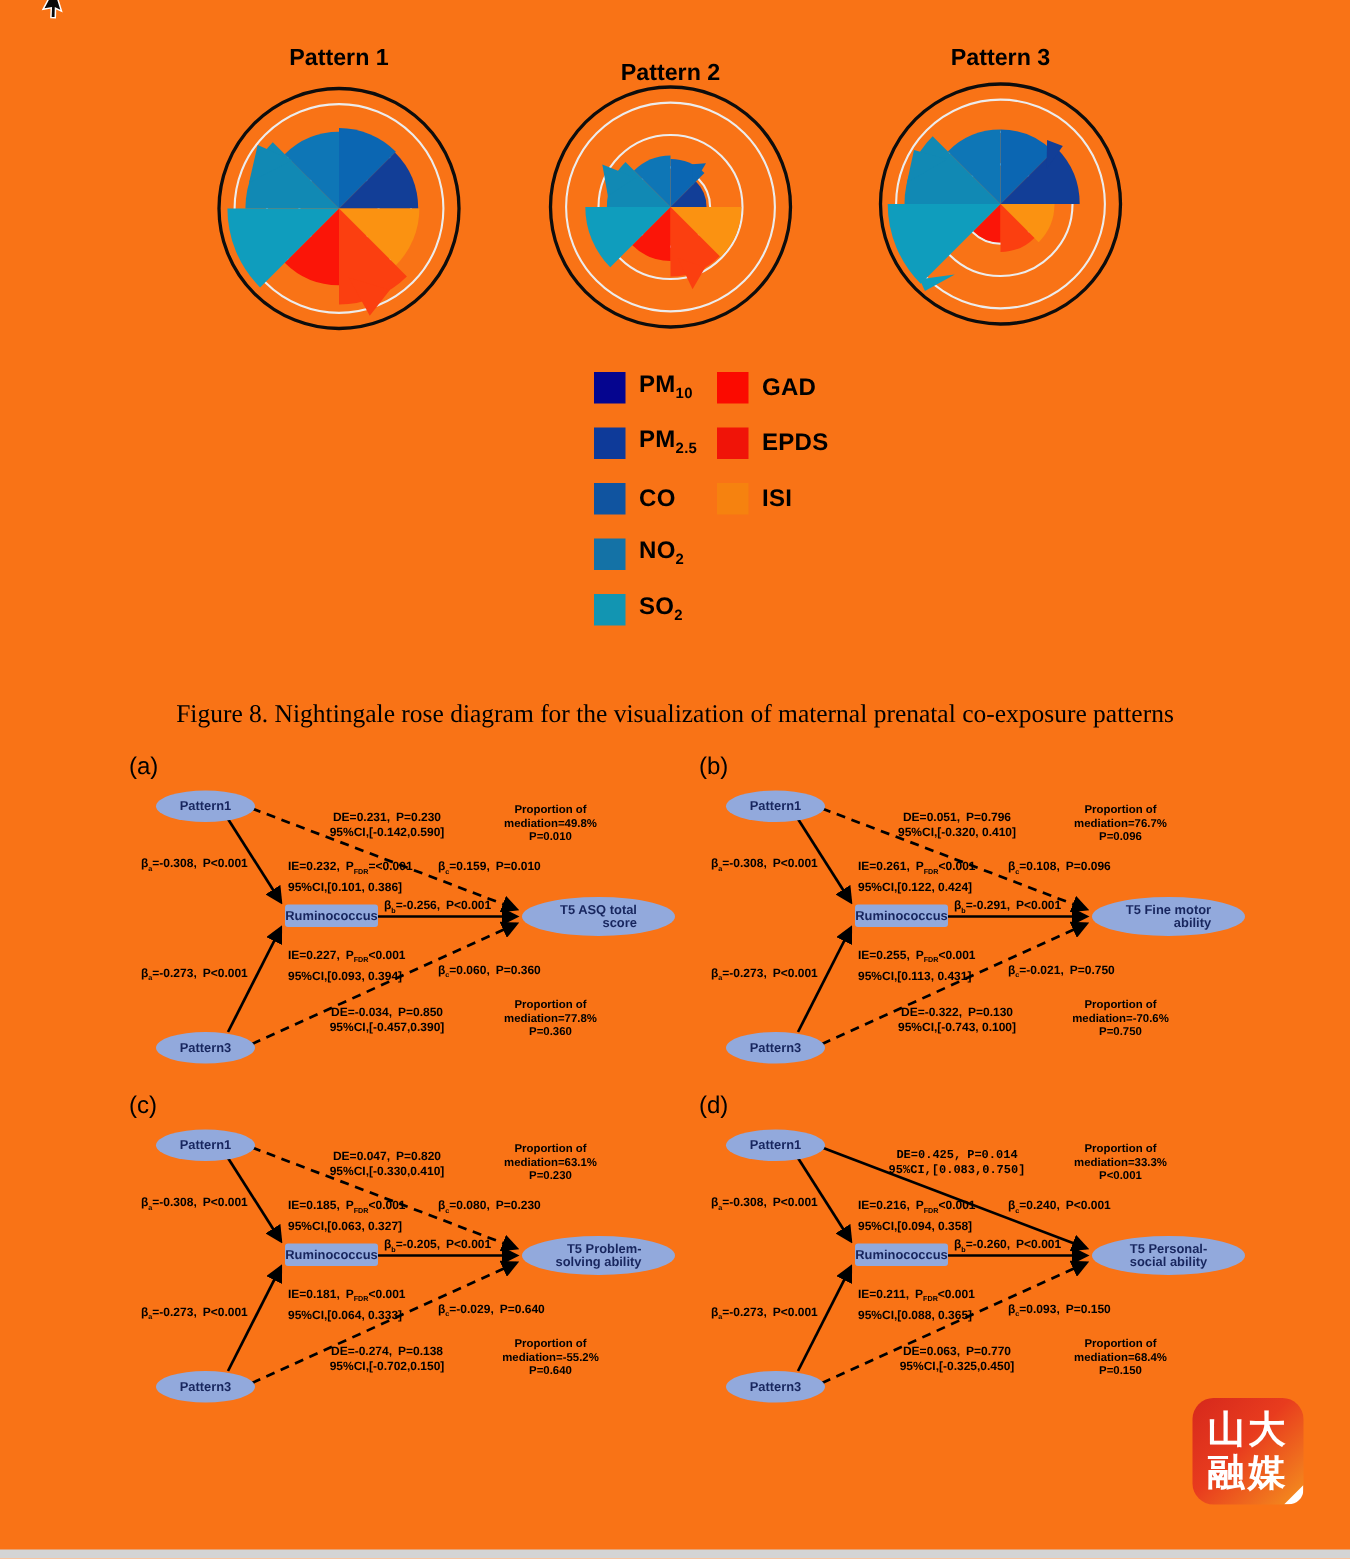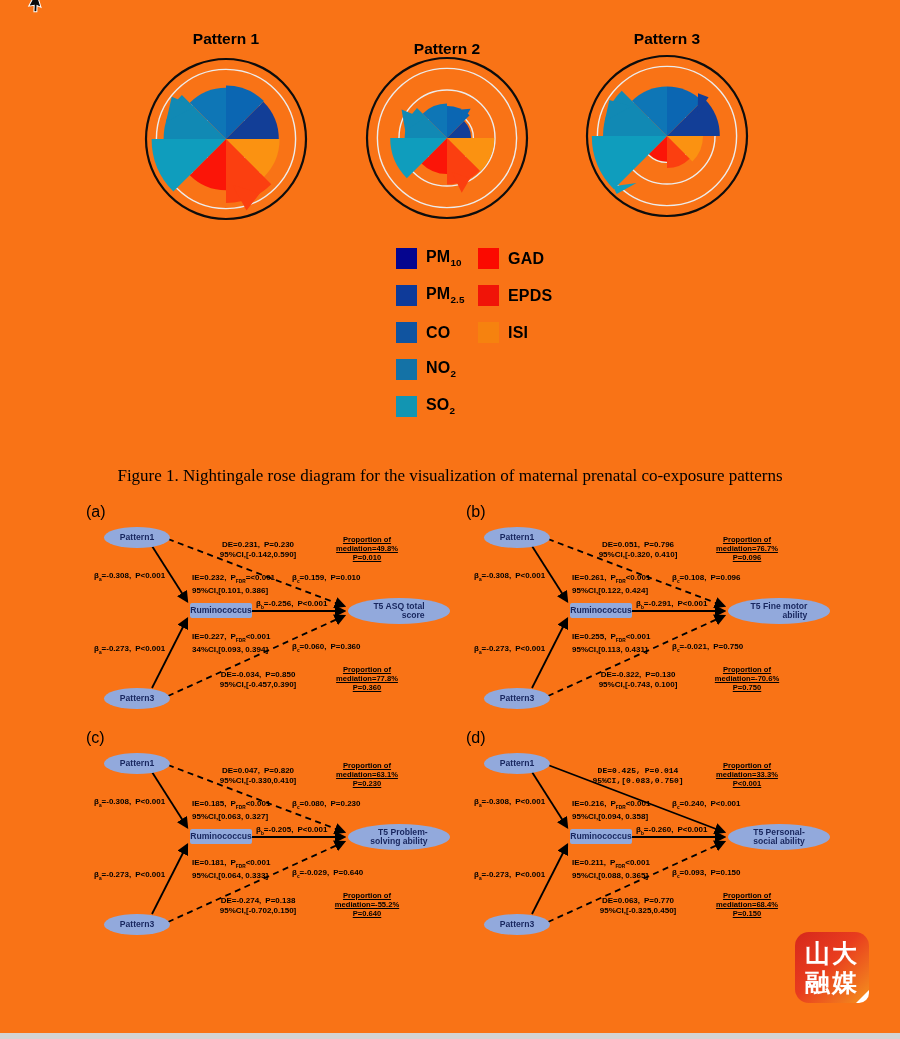--- a/index.html
+++ b/index.html
@@ -22,21 +22,21 @@
   
   .panel{position:absolute;width:380px;height:222px;}
   .panel svg{position:absolute;left:0;top:0;}
   .panel-letter{position:absolute;left:8px;top:3px;font-size:16px;font-weight:400;color:#000;}
   .node{position:absolute;background:#92a9dc;display:flex;align-items:center;justify-content:center;
         text-align:right;font-weight:700;color:#18265e;font-size:8.6px;line-height:9.5px;}
   .ellipse{border-radius:50%;}
   .rectn{border-radius:2px;}
   .t{position:absolute;font-weight:700;color:#000;font-size:8px;line-height:9.6px;white-space:nowrap;}
   .tc{text-align:center;white-space:normal;}
-  .prop{font-size:7.6px;line-height:8.8px;text-decoration:underline;}
+  .prop{font-size:7.6px;line-height:8.8px;}
   .t sub{font-size:.6em;}
   
   .logo{position:absolute;left:795px;top:932px;width:74px;height:71px;border-radius:14px;
         background:linear-gradient(135deg,#d6281c 0%,#e83c1e 45%,#f5921e 100%);
         display:flex;flex-direction:column;align-items:center;justify-content:center;
         color:#fff;font-weight:700;font-size:25px;line-height:29px;letter-spacing:2px;}
   .logo::after{content:"";position:absolute;right:0;bottom:0;width:0;height:0;
         border-left:13px solid transparent;border-bottom:13px solid #ffffff;
         border-bottom-right-radius:10px;}
   .bottom-bar{position:absolute;left:0;top:1033px;width:900px;height:6px;background:#d4d4d4;}
@@ -141,21 +141,21 @@
           <span class="legend-swatch" style="background: rgb(240, 20, 8);"></span>
           <span class="legend-label">EPDS</span>
         </div>
         <div class="legend-item">
           <span class="legend-swatch" style="background: rgb(246, 130, 15);"></span>
           <span class="legend-label">ISI</span>
         </div>
       </div>
     </div>
 
-  <p class="caption1">Figure 1. Nightingale rose diagram for the visualization of maternal prenatal co-exposure patterns</p>
+  <p class="caption1">Figure 8. Nightingale rose diagram for the visualization of maternal prenatal co-exposure patterns</p>
 
   <div id="panels">
       <div class="panel" style="left: 78px; top: 500px;">
         <svg width="380" height="222">
           <defs>
             <marker id="ah0" viewBox="0 0 10 10" refX="8" refY="5" markerWidth="6.5" markerHeight="6.5" orient="auto-start-reverse">
               <path d="M0,0 L10,5 L0,10 z" fill="#000"></path>
             </marker>
           </defs>
           <line x1="74" y1="46" x2="109" y2="101" stroke="#000" stroke-width="1.8" marker-end="url(#ah0)"></line>
@@ -194,21 +194,21 @@
           <div>95%CI,[0.101, 0.386]</div>
         </div>
         <div class="t" style="left: 214px; top: 73px;">
           <div>β<sub>c</sub>=0.159, P=0.010</div>
         </div>
         <div class="t" style="left: 178px; top: 99px;">
           <div>β<sub>b</sub>=-0.256, P&lt;0.001</div>
         </div>
         <div class="t" style="left: 114px; top: 132px;">
           <div>IE=0.227, P<sub>FDR</sub>&lt;0.001</div>
-          <div>34%CI,[0.093, 0.394]</div>
+          <div>95%CI,[0.093, 0.394]</div>
         </div>
         <div class="t" style="left: 214px; top: 142px;">
           <div>β<sub>c</sub>=0.060, P=0.360</div>
         </div>
         <div class="t" style="left: 16px; top: 144px;">
           <div>β<sub>a</sub>=-0.273, P&lt;0.001</div>
         </div>
         <div class="t tc" style="left: 126px; top: 170px; width: 108px;">
           <div>DE=-0.034, P=0.850</div>
           <div>95%CI,[-0.457,0.390]</div>

